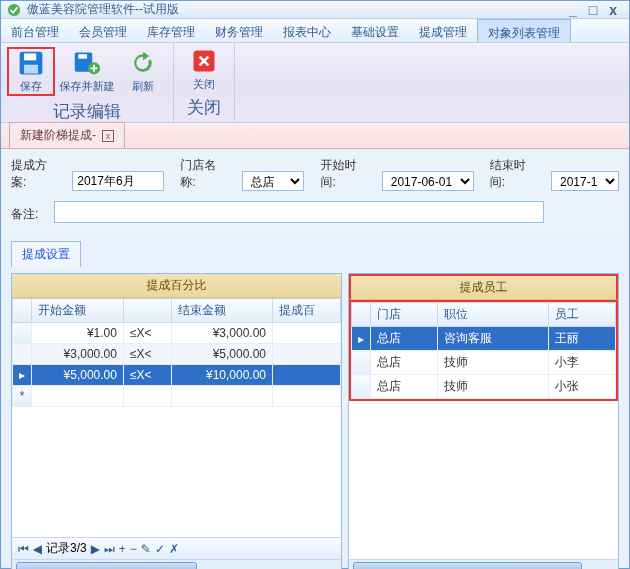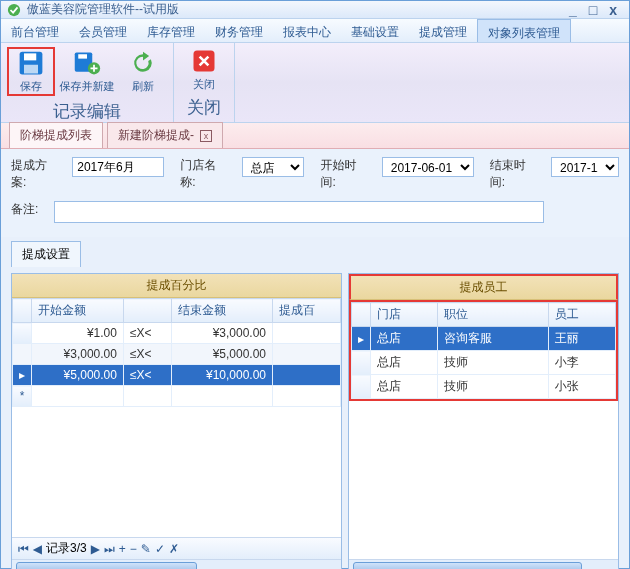--- a/index.html
+++ b/index.html
@@ -20,24 +20,24 @@
 .ribbon .btn .icon { width: 28px; height: 28px; }
 .ribbon .btn .text { color: #2e5b92; margin-top: 2px; font-size: 11px; }
 .ribbon .btn.hl { border: 2px solid #e53935; }
 .tabstrip { height: 26px; background: linear-gradient(#fcecee,#f9dfe3); border-bottom: 1px solid #e0adb4; display: flex; align-items: flex-end; padding-left: 8px; }
 .tabstrip .tab { padding: 4px 10px; border: 1px solid #cfa9af; border-bottom: none; margin-right: 4px; background: #f9e8eb; color: #6a3a42; cursor: default; display: flex; align-items: center; gap: 6px; }
 .tabstrip .tab.active { background: #fdf5f7; }
 .tabstrip .xbox { width: 12px; height: 12px; border: 1px solid #8a5a62; display: inline-flex; align-items: center; justify-content: center; font-size: 9px; color: #8a5a62; }
 .form { padding: 8px 10px; display: flex; flex-wrap: wrap; align-items: center; gap: 4px; background: #eaf2fc; }
 .form label { color: #333; }
 .form input, .form select { border: 1px solid #9abde6; background: #fff; padding: 2px 4px; height: 20px; }
-.form .row { display: flex; align-items: flex-start; gap: 16px; width: 100%; margin-bottom: 6px; }
+.form .row { display: flex; align-items: flex-end; gap: 16px; width: 100%; margin-bottom: 6px; }
 .form .beizhu { width: 490px; height: 22px; }
 .subtabs { padding: 4px 10px 0; }
-.subtabs .stab { display: inline-block; padding: 4px 10px; border: 1px solid #9abde6; border-bottom: none; background: #f0f6fd; color: #000000; cursor: default; }
+.subtabs .stab { display: inline-block; padding: 4px 10px; border: 1px solid #9abde6; border-bottom: none; background: #f0f6fd; color: #1d4ed8; cursor: default; }
 .grids { display: flex; padding: 6px 10px; gap: 6px; }
 .grid { border: 1px solid #9abde6; background: #fff; display: flex; flex-direction: column; }
 .grid.left { flex: 1.1; }
 .grid.right { flex: 0.9; }
 .grid .ghead { background: linear-gradient(#f2e2b8,#ead79f); text-align: center; padding: 3px 0; color: #6a4e00; border-bottom: 1px solid #d7c078; }
 .grid.right .ghead { border: 2px solid #e53935; border-bottom: 1px solid #d7c078; }
 .grid table { width: 100%; border-collapse: collapse; }
 .grid th { background: linear-gradient(#f9fbff,#e3eefb); border: 1px solid #c8d8ee; padding: 3px 6px; color: #2e5b92; font-weight: normal; text-align: left; }
 .grid td { border: 1px solid #e3eefb; padding: 3px 6px; text-align: right; color: #333; }
 .grid.right td { text-align: left; }
@@ -129,21 +129,20 @@
               </svg>
             </span>
           <span class="text">关闭</span>
         </div>
       </div>
       <div class="label">关闭</div>
     </div>
   </div>
 
   <div class="tabstrip" id="doctabs">
-      <div class="tab active">阶梯提成列表</div>
       <div class="tab">新建阶梯提成-<span class="xbox">x</span></div>
     </div>
 
   <div class="form">
     <div class="row">
       <label>提成方案:</label>
       <input style="width: 92px;" value="2017年6月">
       <label>门店名称:</label>
       <select style="width:70px"><option>总店</option></select>
       <label>开始时间:</label>

